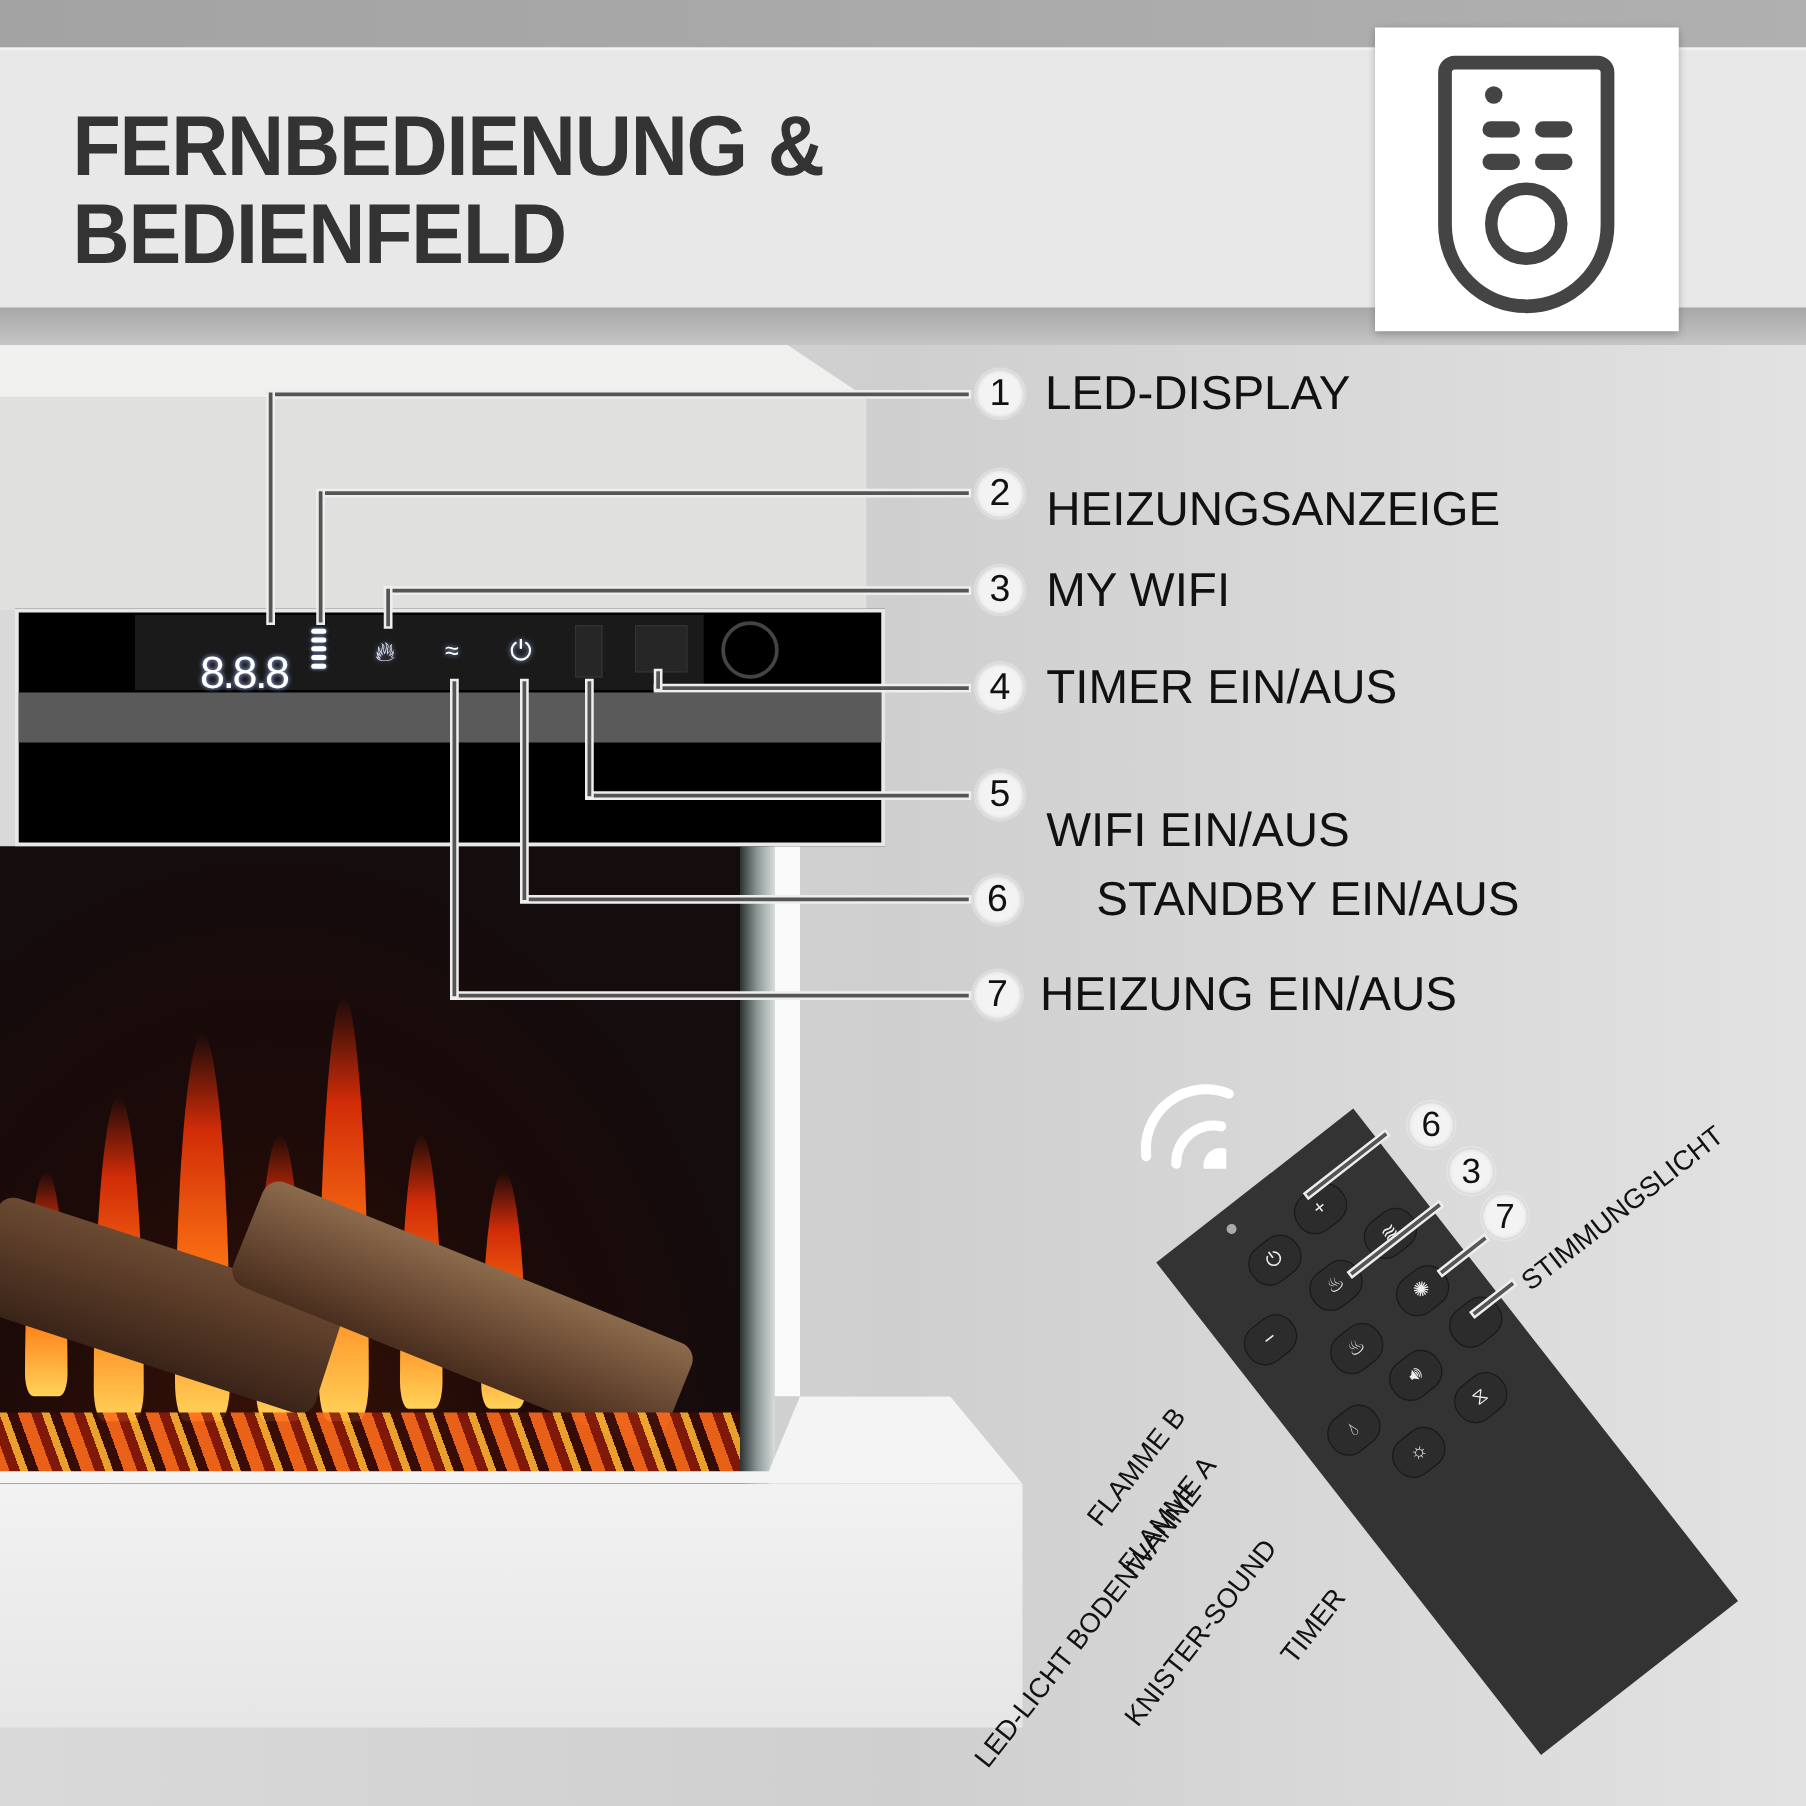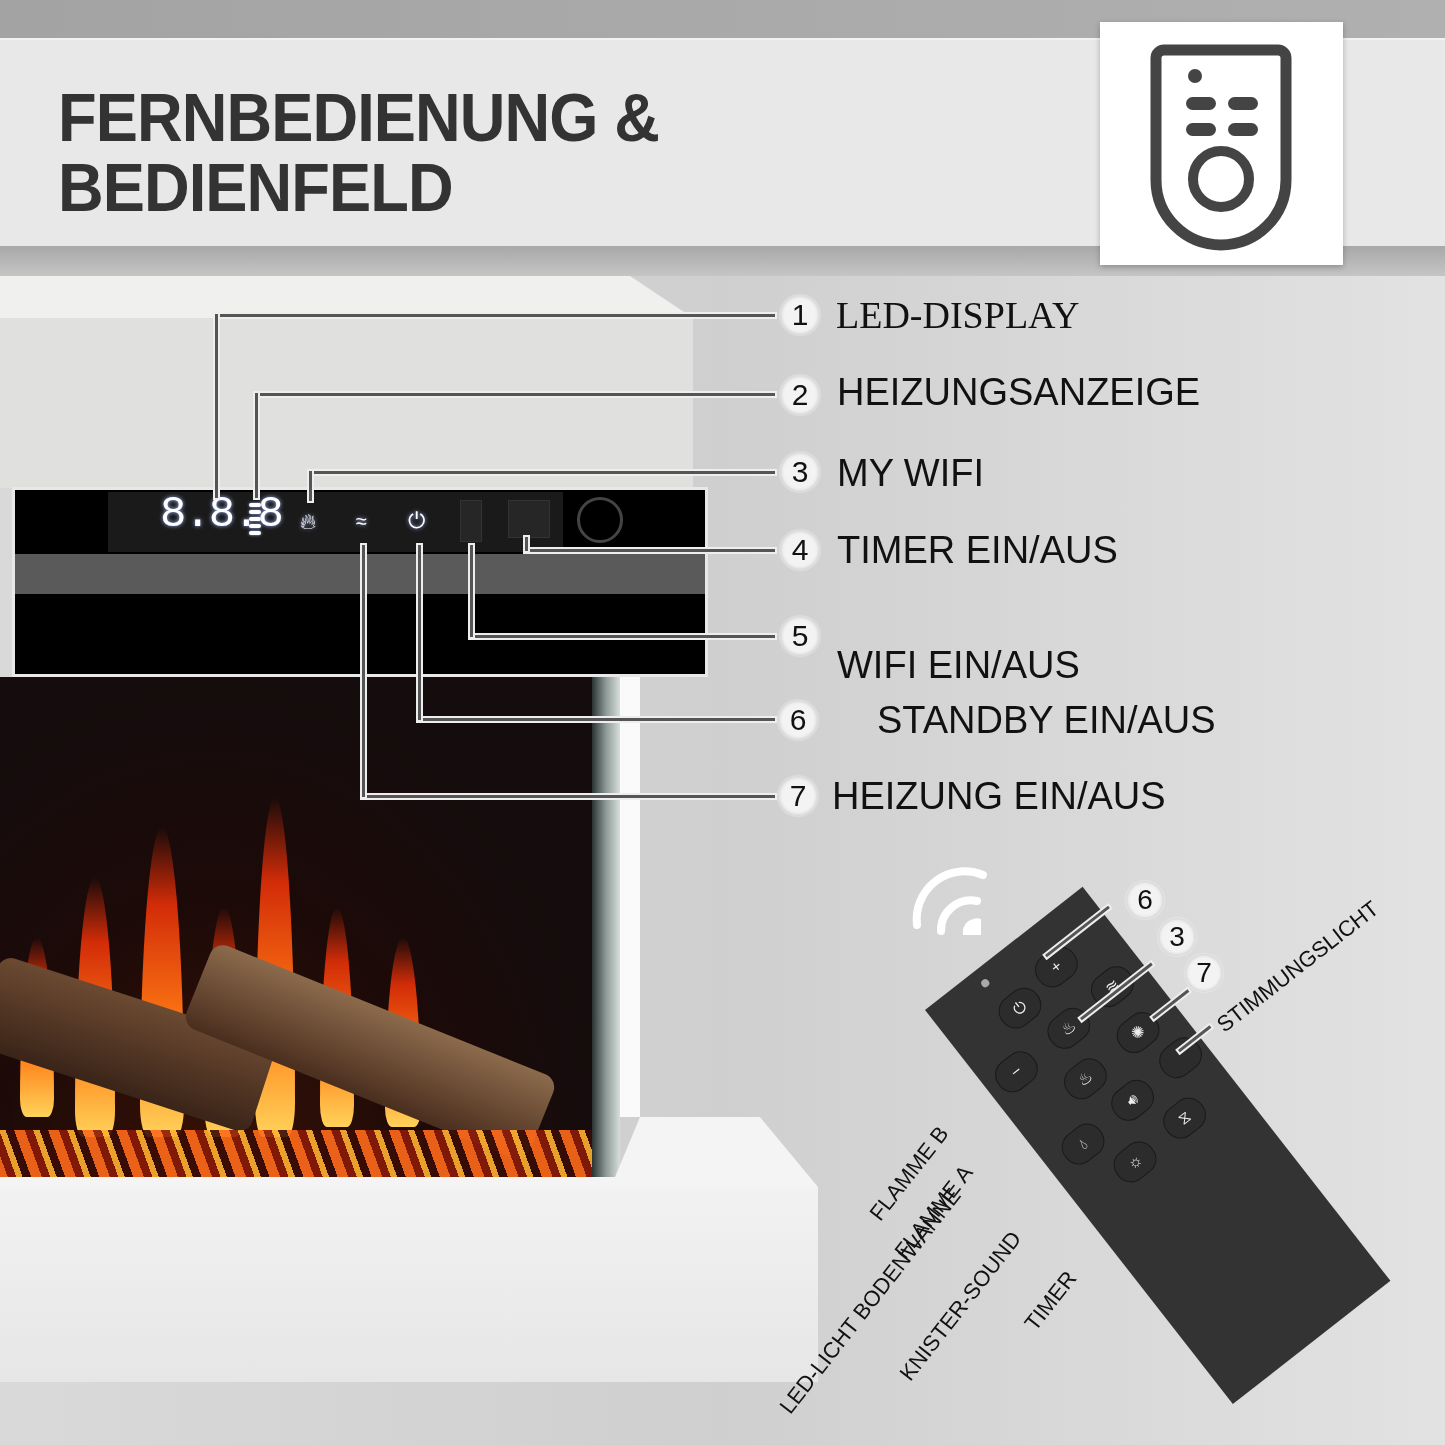--- a/index.html
+++ b/index.html
@@ -25,21 +25,21 @@
   .glass{left:592px;top:677px;width:28px;height:510px;background:linear-gradient(90deg,#2b3332,#8e9a98,#d8dedc);}
   .pillar{left:620px;top:677px;width:20px;height:440px;background:#fafafa;}
   .hearth-top{left:0;top:1117px;width:818px;height:70px;background:#f4f4f4;clip-path:polygon(0 60px,615px 60px,640px 0,760px 0,818px 70px,0 70px);}
   .hearth{left:0;top:1187px;width:818px;height:195px;background:linear-gradient(180deg,#f2f2f2,#e6e6e6);}
   .flame{position:absolute;border-radius:50% 50% 20% 20%/90% 90% 10% 10%;
     background:linear-gradient(0deg,#ffd35a 0%,#ff7a14 35%,#d22c08 75%,rgba(120,20,5,0) 100%);}
   .log{position:absolute;background:linear-gradient(180deg,#6c4a32,#3a2418);border-radius:14px;}
   .embers{left:0;top:1130px;width:600px;height:55px;
     background:repeating-linear-gradient(70deg,#ff6a1a 0 10px,#8a1a08 10px 18px,#ffb030 18px 24px,#3a0c06 24px 32px);opacity:.9;}
   
-  .seg{left:160px;top:489px;color:#fff;font-family:Liberation Mono, monospace;font-size:44px;
+  .seg{left:160px;top:517px;color:#fff;font-family:Liberation Sans, sans-serif;font-size:36px;
     letter-spacing:-2px;text-shadow:0 0 4px #9fb6ff;}
   .bars{left:249px;top:503px;width:12px;}
   .bars div{height:4px;background:#fff;margin-bottom:3px;border-radius:2px;box-shadow:0 0 3px #9fb6ff;}
   .pnl-icon{color:#fff;font-size:22px;text-shadow:0 0 4px #a8b8ff;}
   .dark-btn{background:#262626;border:1px solid #333;}
   
   .ln{position:absolute;background:#555;box-shadow:0 0 0 2px #eee;}
   
   .num{position:absolute;width:40px;height:40px;border-radius:50%;background:#f3f3f3;
     box-shadow:0 0 4px rgba(0,0,0,.25) inset,0 0 2px #fff;text-align:center;line-height:40px;
@@ -120,23 +120,23 @@
 <div class="ln" style="left:525px;top:549px;width:250px;height:3px;"></div>
 <div class="ln" style="left:525px;top:537px;width:3px;height:14px;"></div>
 <div class="ln" style="left:470px;top:635px;width:305px;height:3px;"></div>
 <div class="ln" style="left:470px;top:545px;width:3px;height:92px;"></div>
 <div class="ln" style="left:418px;top:718px;width:357px;height:3px;"></div>
 <div class="ln" style="left:418px;top:545px;width:3px;height:175px;"></div>
 <div class="ln" style="left:362px;top:795px;width:413px;height:3px;"></div>
 <div class="ln" style="left:362px;top:545px;width:3px;height:252px;"></div>
 
 <div class="num" style="left:780px;top:295px;">1</div>
-<div class="lbl" style="left:836px;top:295px;font-family:Liberation Serif, serif;">LED-DISPLAY</div>
+<div class="lbl" style="left:836px;top:295px;">LED-DISPLAY</div>
 <div class="num" style="left:780px;top:375px;">2</div>
-<div class="lbl" style="left:837px;top:372px;">HEIZUNGSANZEIGE</div>
+<div class="lbl" style="left:837px;top:388px;">HEIZUNGSANZEIGE</div>
 <div class="num" style="left:780px;top:452px;">3</div>
 <div class="lbl" style="left:837px;top:453px;">MY WIFI</div>
 <div class="num" style="left:780px;top:530px;">4</div>
 <div class="lbl" style="left:837px;top:530px;">TIMER EIN/AUS</div>
 <div class="num" style="left:780px;top:616px;">5</div>
 <div class="lbl" style="left:837px;top:616px;margin-top:29px;">WIFI EIN/AUS</div>
 <div class="num" style="left:778px;top:700px;">6</div>
 <div class="lbl" style="left:877px;top:700px;">STANDBY EIN/AUS</div>
 <div class="num" style="left:778px;top:776px;">7</div>
 <div class="lbl" style="left:832px;top:776px;">HEIZUNG EIN/AUS</div>

